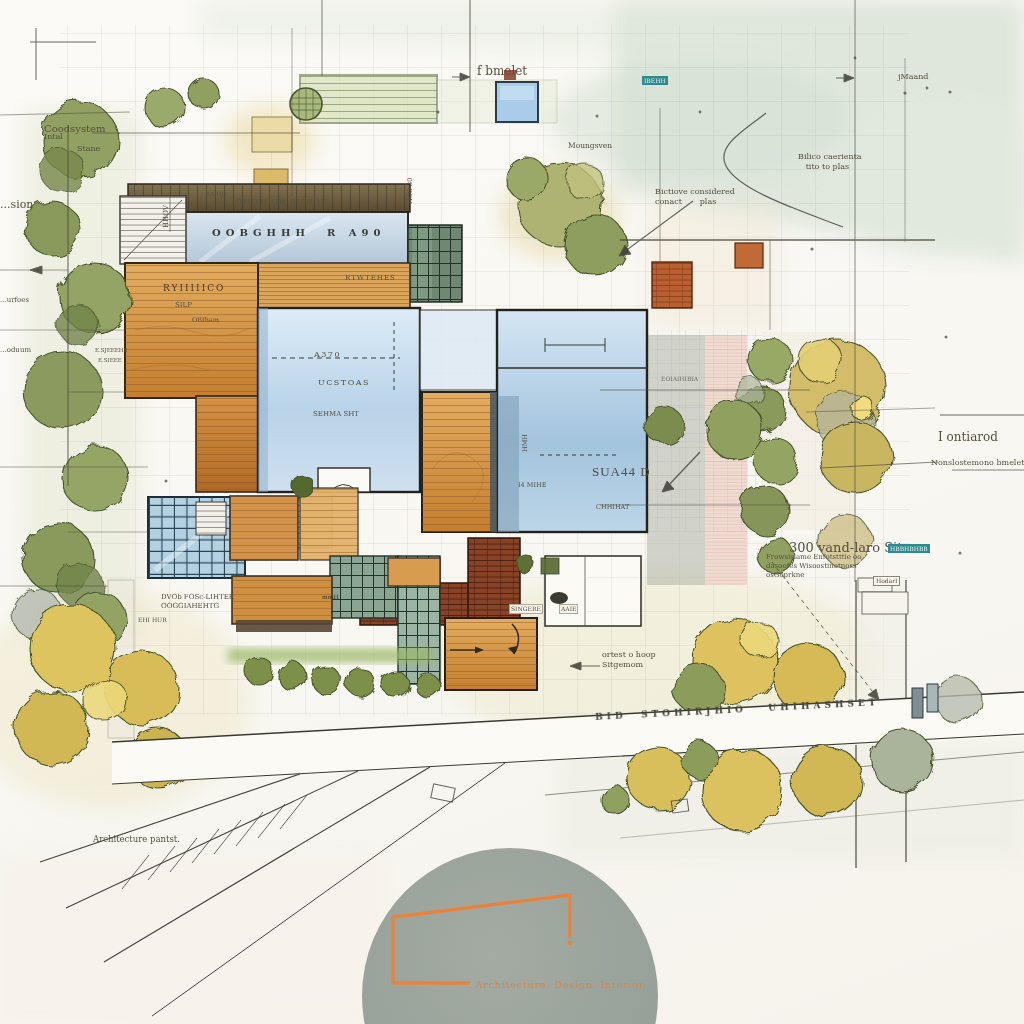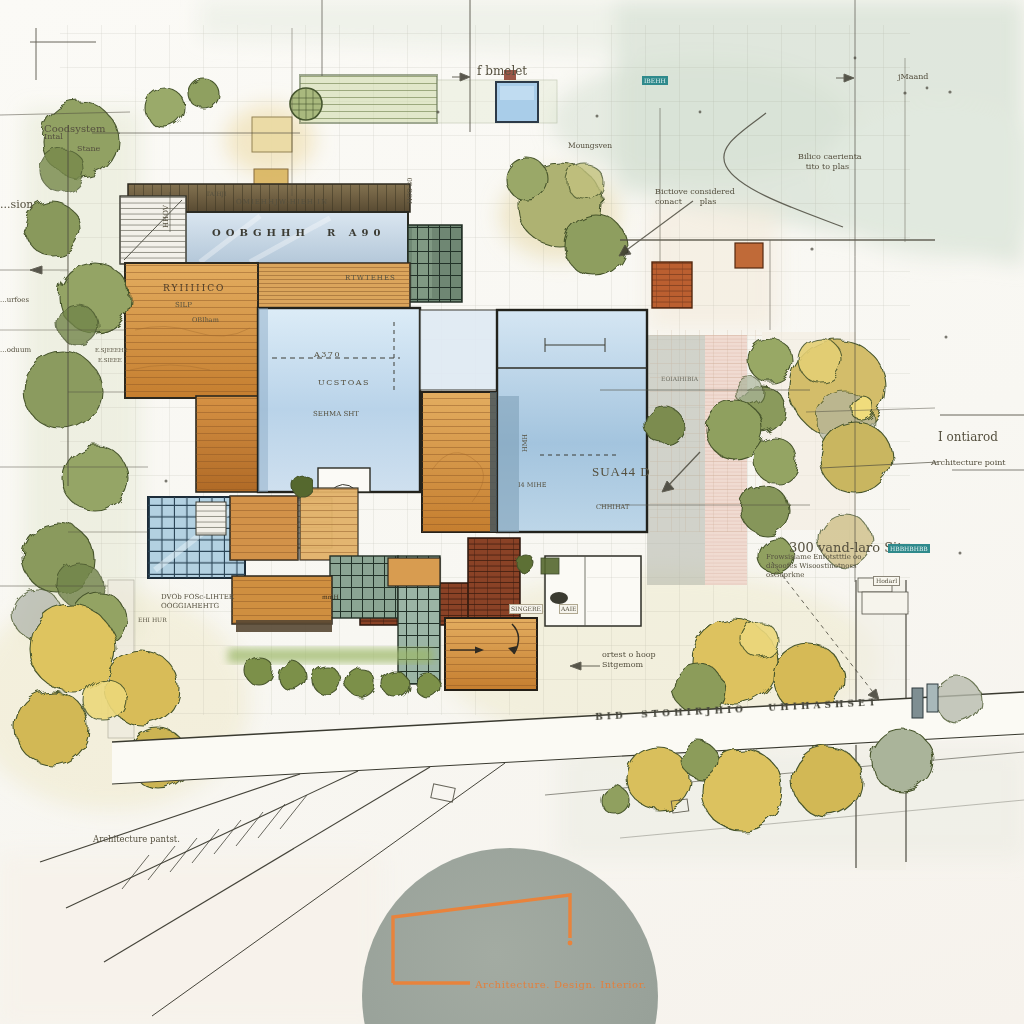--- a/index.html
+++ b/index.html
@@ -394,21 +394,21 @@
       <div class="ann" style="left: 406px; top: 204px; font-size: 6.5px; transform: rotate(-90deg);">HCO 30</div>
       <div class="ann" style="left: 477px; top: 64px; font-size: 12px;">f bmelet</div>
       <div class="ann" style="left: 898px; top: 72px; font-size: 8px;">jMaand</div>
       <div class="ann tag" style="left: 642px; top: 76px; font-size: 6px;">IBEHH</div>
       <div class="ann" style="left: 568px; top: 126px; font-size: 7.5px; margin-top: 15px;">Moungsven</div>
       <div class="ann" style="left: 798px; top: 152px; font-size: 8px;">Bilico caerienta
    tito to plas</div>
       <div class="ann" style="left: 655px; top: 187px; font-size: 8px;">Bictiove considered
 conact       plas</div>
       <div class="ann" style="left: 938px; top: 402px; font-size: 12px; margin-top: 28px;">I ontiarod</div>
-      <div class="ann" style="left: 931px; top: 458px; font-size: 8px;">Architecture point</div>
+      <div class="ann" style="left: 931px; top: 458px; font-size: 8px;">Nonslostemono bmelet</div>
       <div class="ann" style="left: 661px; top: 375px; font-size: 6px; color: rgb(106, 106, 94);">EOIAIHIBIA</div>
       <div class="ann" style="left: 521px; top: 452px; font-size: 6.5px; transform: rotate(-90deg);">HMH</div>
       <div class="ann" style="left: 592px; top: 464px; font-size: 13px; letter-spacing: 1px; font-family: Liberation Serif, serif;">SUA44 D</div>
       <div class="ann" style="left: 518px; top: 481px; font-size: 6.5px;">I4 MIHE</div>
       <div class="ann" style="left: 596px; top: 503px; font-size: 6.5px;">CHHIHAT</div>
       <div class="ann" style="left: 95px; top: 347px; font-size: 5.5px;">E.SJEEEHE</div>
       <div class="ann" style="left: 98px; top: 357px; font-size: 5.5px;">E.SIEEE</div>
       <div class="ann" style="left: 789px; top: 540px; font-size: 13px;">300 vand-laro Sit</div>
       <div class="ann" style="left: 766px; top: 553px; font-size: 7px;">Frowsislame Enfotstttie oo
 dasoofes Wisoostinotnoss

